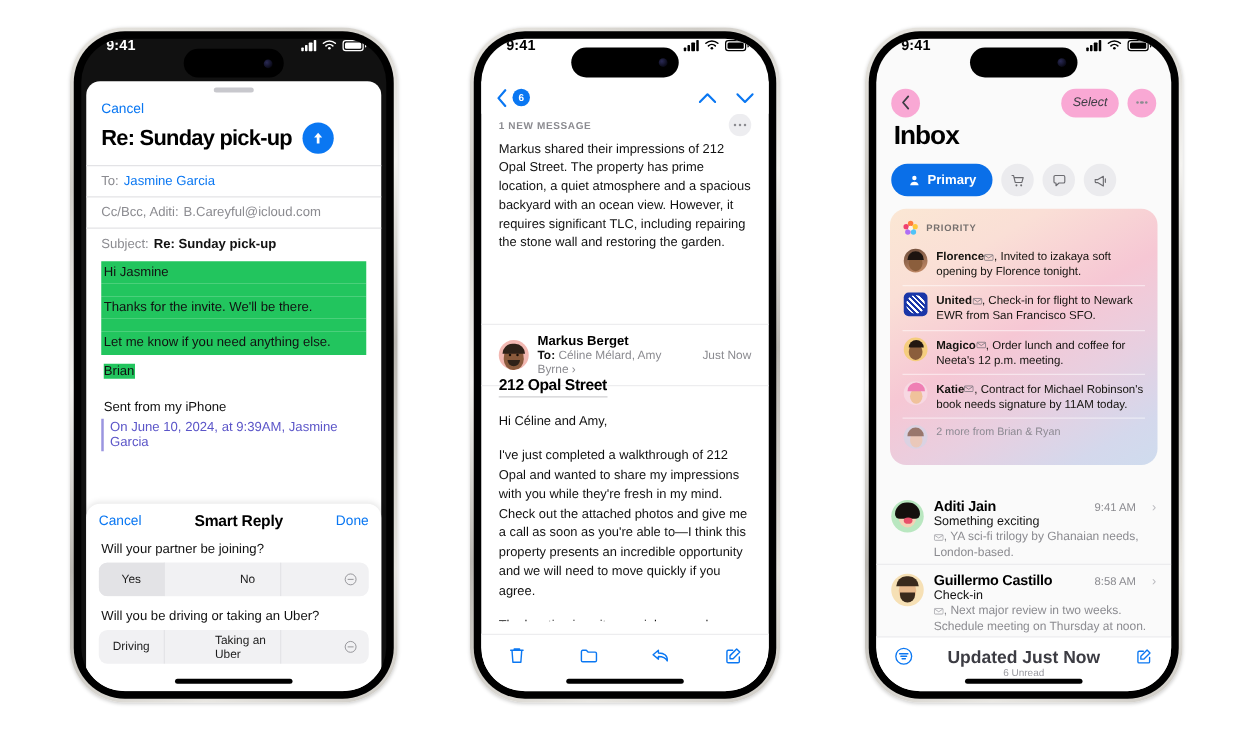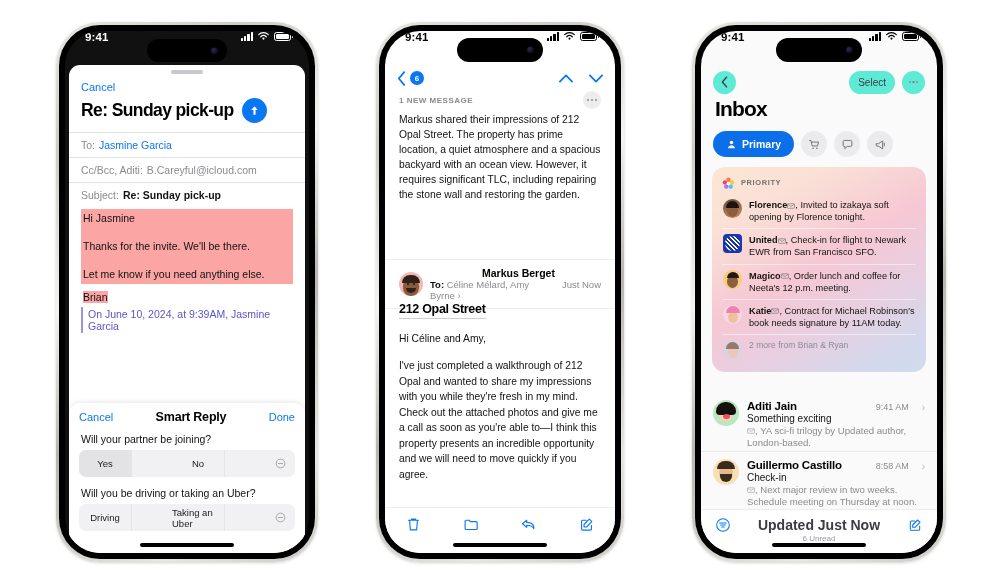--- a/index.html
+++ b/index.html
@@ -104,21 +104,21 @@
   .field-row {
     padding: 6px 12px 6px 12px; border-top: 1px solid #e3e3e6;
     font-size: 10.5px; display: flex; gap: 4px; align-items: baseline;
   }
   .field-label { color: #8b8b90; }
   .field-val-blue { color: #0a77f2; }
   .field-val-grey { color: #8b8b90; }
   .field-val-dark { color: #121212; font-weight: 600; }
   .body-area { padding: 0 12px; margin-top: 2px; position: relative; }
   .body-line { font-size: 10.5px; color: #111; line-height: 1.35; padding: 2px 2px; }
-  .hl { background: #fca5a5; }
+  .hl { background: #22c55e; }
   .sig { font-size: 10.5px; color:#111; padding: 2px; }
   .quoted {
     font-size: 10.5px; color: #5b55c8; padding: 1px 2px 1px 5px;
     border-left: 2px solid #9a95e0; margin-top: 1px;
   }
   .smart-sheet {
     position: absolute; left: 0; right: 0; bottom: 0;
     background: #fff; border-radius: 11px 11px 0 0;
     box-shadow: 0 -1px 5px rgba(0,0,0,.10);
     padding: 7px 10px 22px;
@@ -179,21 +179,21 @@
     width: 24px; height: 24px; border-radius: 50%; flex: none; position: relative;
     overflow: hidden;
   }
   .av-markus { background: #f2b8b2; }
   .av-markus .face { position:absolute; left:4px; top:5px; width:16px; height:19px; border-radius:50% 50% 45% 45%; background:#8a5a3c;}
   .av-markus .hair { position:absolute; left:3px; top:3px; width:18px; height:8px; border-radius:9px 9px 0 0; background:#2e2118;}
   .av-markus .eye { position:absolute; top:11px; width:2px;height:2px;border-radius:50%;background:#1a1008;}
   .av-markus .eye.l{left:8px}.av-markus .eye.r{left:14px}
   .av-markus .beard{position:absolute;left:7px;top:16px;width:10px;height:5px;border-radius:0 0 6px 6px;background:#2e2118;}
   .sender-meta { flex: 1; min-width: 0; }
-  .sender-name { font-size: 10.5px; font-weight: bold; color: #000; text-align: right; }
+  .sender-name { font-size: 10.5px; font-weight: bold; color: #000; }
   .sender-to { font-size: 9.5px; color: #8b8b90; }
   .sender-to b { color: #111; }
   .sender-time { font-size: 9.5px; color: #8b8b90; flex: none; }
   .msg-body { position: absolute; top: 268px; left: 0; right: 0; bottom: 56px; padding: 0 14px; overflow: hidden; }
   .msg-subject {
     font-size: 12.5px; font-weight: bold; color: #000; letter-spacing: -.3px;
     border-bottom: 1px solid #cfcfd2; display: inline-block; padding-bottom: 2px;
     margin-bottom: 12px;
   }
   .msg-p { font-size: 10.3px; line-height: 1.5; color: #111; margin-bottom: 12px; }
@@ -207,23 +207,23 @@
 
   
   #phone3 { left: 692px; top: 22px; width: 254px; height: 540px; }
   #phone3 .screen { background: #fafafa; }
   .nav3 {
     position: absolute; top: 36px; left: 0; right: 0; height: 30px;
     display: flex; align-items: center; justify-content: space-between;
     padding: 0 12px; z-index: 30;
   }
   .circ-btn {
-    height: 23px; border-radius: 12px; background: #5eead4;
+    height: 23px; border-radius: 12px; background: #f9a8d4;
     display: flex; align-items: center; justify-content: center;
-    color: #3c3c43; font-size: 10px; padding: 0 9px;
+    color: #3c3c43; font-size: 10px; padding: 0 9px; font-style: italic;
   }
   .circ-btn.sq { width: 23px; padding: 0; }
   .nav3-right { display: flex; align-items: center; gap: 7px; }
   .inbox-title {
     position: absolute; top: 66px; left: 14px;
     font-size: 21px; font-weight: bold; letter-spacing: -.8px; color: #000;
   }
   .seg-row {
     position: absolute; top: 100px; left: 12px; right: 12px;
     display: flex; gap: 7px; align-items: center;
@@ -338,20 +338,21 @@
             <span class="field-val-dark">Re: Sunday pick-up</span>
           </div>
 
           <div class="body-area">
             <div class="body-line hl">Hi Jasmine</div>
             <div class="body-line hl" style="min-height:10px"></div>
             <div class="body-line hl">Thanks for the invite. We'll be there.</div>
             <div class="body-line hl" style="min-height:10px"></div>
             <div class="body-line hl">Let me know if you need anything else.</div>
             <div class="body-line" style="margin-top:4px"><span class="hl">Brian</span></div>
+            <div class="sig" style="margin-top:12px">Sent from my iPhone</div>
             <div class="quoted">On June 10, 2024, at 9:39AM, Jasmine Garcia</div>
           </div>
 
           <div class="smart-sheet">
             <div class="smart-head">
               <span class="lnk">Cancel</span>
               <span class="ttl">Smart Reply</span>
               <span class="lnk">Done</span>
             </div>
 
@@ -643,21 +644,21 @@
               <span class="m-name">Aditi Jain</span>
               <span class="m-right">
                 <span class="m-time">9:41 AM</span>
                 <span style="color:#b9b9be;font-size:10px">›</span>
               </span>
             </span>
             <div class="m-sub">Something exciting</div>
             <div class="m-pre"><svg class="env-ic" viewBox="0 0 16 11">
                   <rect x="1" y="1" width="14" height="9" rx="1.5" fill="none" stroke="#9a9aa0" stroke-width="1.2"></rect>
                   <path d="M1.6 2L8 6.4 14.4 2" fill="none" stroke="#9a9aa0" stroke-width="1.2"></path>
-                </svg><span>, YA sci-fi trilogy by Updated author, London-based.</span></div>
+                </svg><span>, YA sci-fi trilogy by Ghanaian needs, London-based.</span></div>
           </span>
         </div>
 
         <div class="mail-row" style="top:420px">
           <span class="m-av" style="background:#f6e0b5">
             <span style="position:absolute;left:6px;top:5px;width:14px;height:17px;border-radius:50%;background:#e8b98c"></span>
             <span style="position:absolute;left:4px;top:2px;width:18px;height:8px;border-radius:9px 9px 0 0;background:#3a2a1c"></span>
             <span style="position:absolute;left:7px;top:15px;width:12px;height:8px;border-radius:0 0 7px 7px;background:#3a2a1c"></span>
           </span>
           <span class="m-main">

